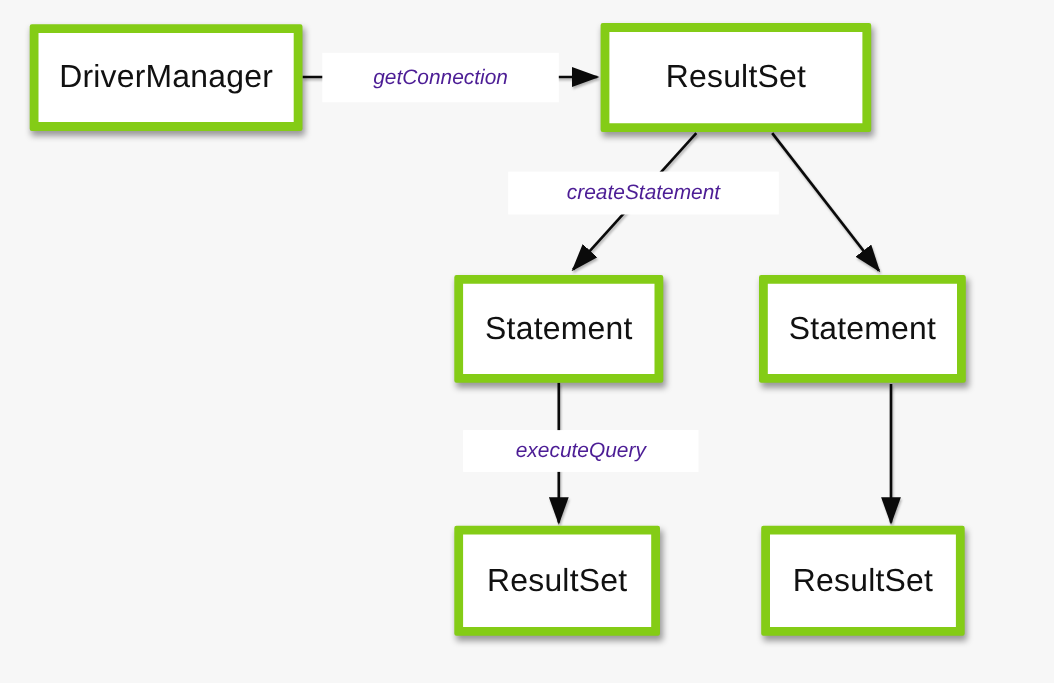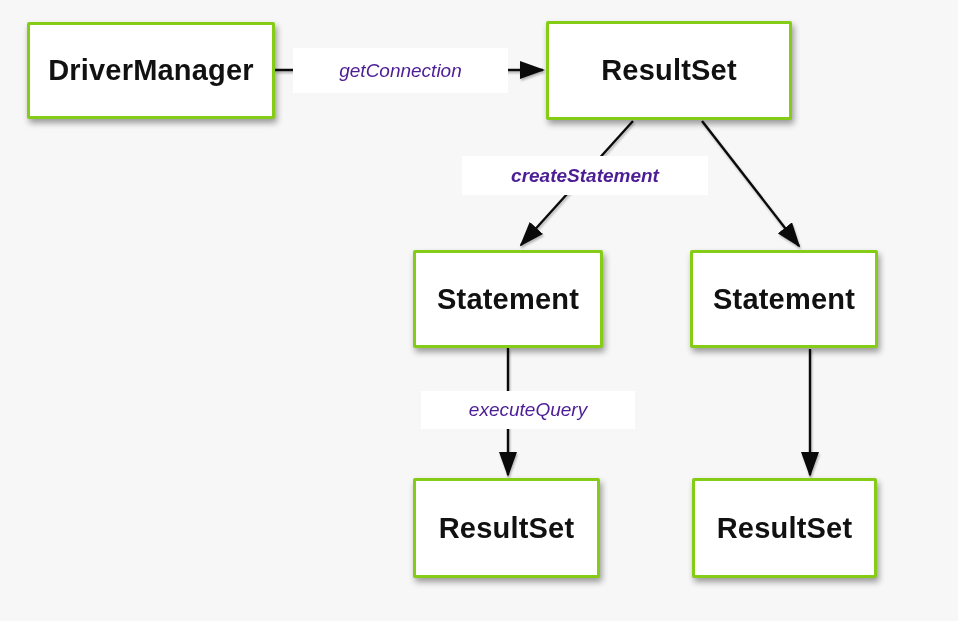--- a/index.html
+++ b/index.html
@@ -23,31 +23,30 @@
     filter: drop-shadow(1px 2px 1.2px rgba(0,0,0,0.28));
   }
   .edges line {
     stroke: #0a0a0a;
     stroke-width: 2.4;
   }
   .node {
     position: absolute;
     box-sizing: border-box;
     background: #ffffff;
-    border: 3px solid #84cc16;
+    border: 8px solid #84cc16;
     border-radius: 2px;
     box-shadow: 2px 4px 6px rgba(0,0,0,0.38);
     display: flex;
     align-items: center;
     justify-content: center;
     font-size: 29px;
     color: #111111;
     letter-spacing: 0.2px;
     white-space: nowrap;
-    font-weight: bold;
   }
   .edge-label {
     position: absolute;
     box-sizing: border-box;
     background: #ffffff;
     display: flex;
     align-items: center;
     justify-content: center;
     font-size: 19px;
     font-style: italic;
@@ -55,21 +54,21 @@
     white-space: nowrap;
   }
   #node-driver-manager { left: 27px;  top: 22px;  width: 248px; height: 97px; }
   #node-connection     { left: 546px; top: 21px;  width: 246px; height: 99px; }
   #node-statement-1    { left: 413px; top: 250px; width: 190px; height: 98px; }
   #node-statement-2    { left: 690px; top: 250px; width: 188px; height: 98px; }
   #node-resultset-1    { left: 413px; top: 478px; width: 187px; height: 100px; }
   #node-resultset-2    { left: 692px; top: 478px; width: 185px; height: 100px; }
 
   #label-get-connection   { left: 293px; top: 48px;  width: 215px; height: 45px; }
-  #label-create-statement { left: 462px; top: 156px; width: 246px; height: 39px; font-weight: bold; }
+  #label-create-statement { left: 462px; top: 156px; width: 246px; height: 39px; }
   #label-execute-query    { left: 421px; top: 391px; width: 214px; height: 38px; text-align: right; }
 </style>
 </head>
 <body>
 
 <div class="canvas">
 
   <svg class="edges" viewBox="0 0 958 621" xmlns="http://www.w3.org/2000/svg">
     <defs>
       <marker id="arrowhead" markerUnits="userSpaceOnUse" markerWidth="25" markerHeight="18" refX="23" refY="9" orient="auto">

